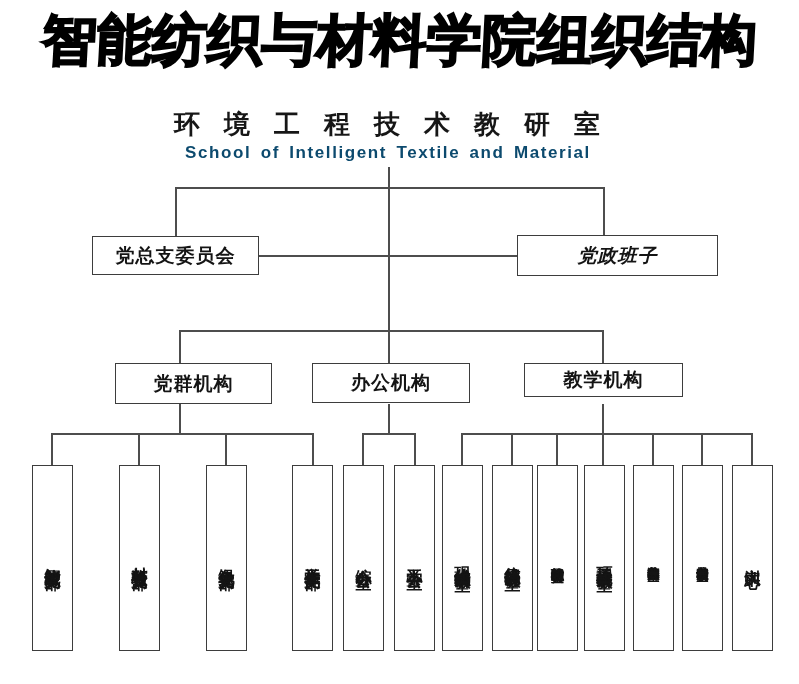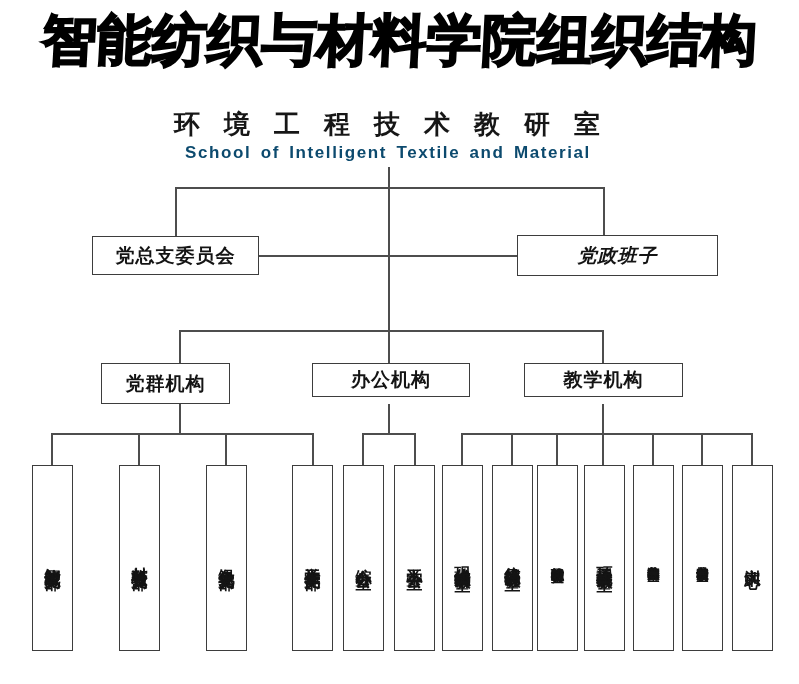--- a/index.html
+++ b/index.html
@@ -92,24 +92,24 @@
     </g>
   </svg>
 
   <div class="hbox" style="left:92px;top:236px;width:167px;">
     <span>党总支委员会</span>
   </div>
   <div class="hbox" style="left:517px;top:235px;width:201px;height:41px;font-style:italic;">
     <span>党政班子</span>
   </div>
 
-  <div class="hbox" style="left:101px;top:363px;width:129px;height:41px;">
+  <div class="hbox" style="left:115px;top:363px;width:157px;height:41px;">
     <span>党群机构</span>
   </div>
-  <div class="hbox" style="left:312px;top:363px;width:158px;height:34px;text-align:center;">
+  <div class="hbox" style="left:312px;top:363px;width:158px;height:40px;text-align:center;">
     <span>办公机构</span>
   </div>
   <div class="hbox" style="left:524px;top:363px;width:159px;height:34px;">
     <span>教学机构</span>
   </div>
 
   <div class="vbox" style="left:32px;">
     <span style="font-size: 16px; letter-spacing: 1px;">智能纺织党支部</span>
   </div>
   <div class="vbox" style="left:119px;">

